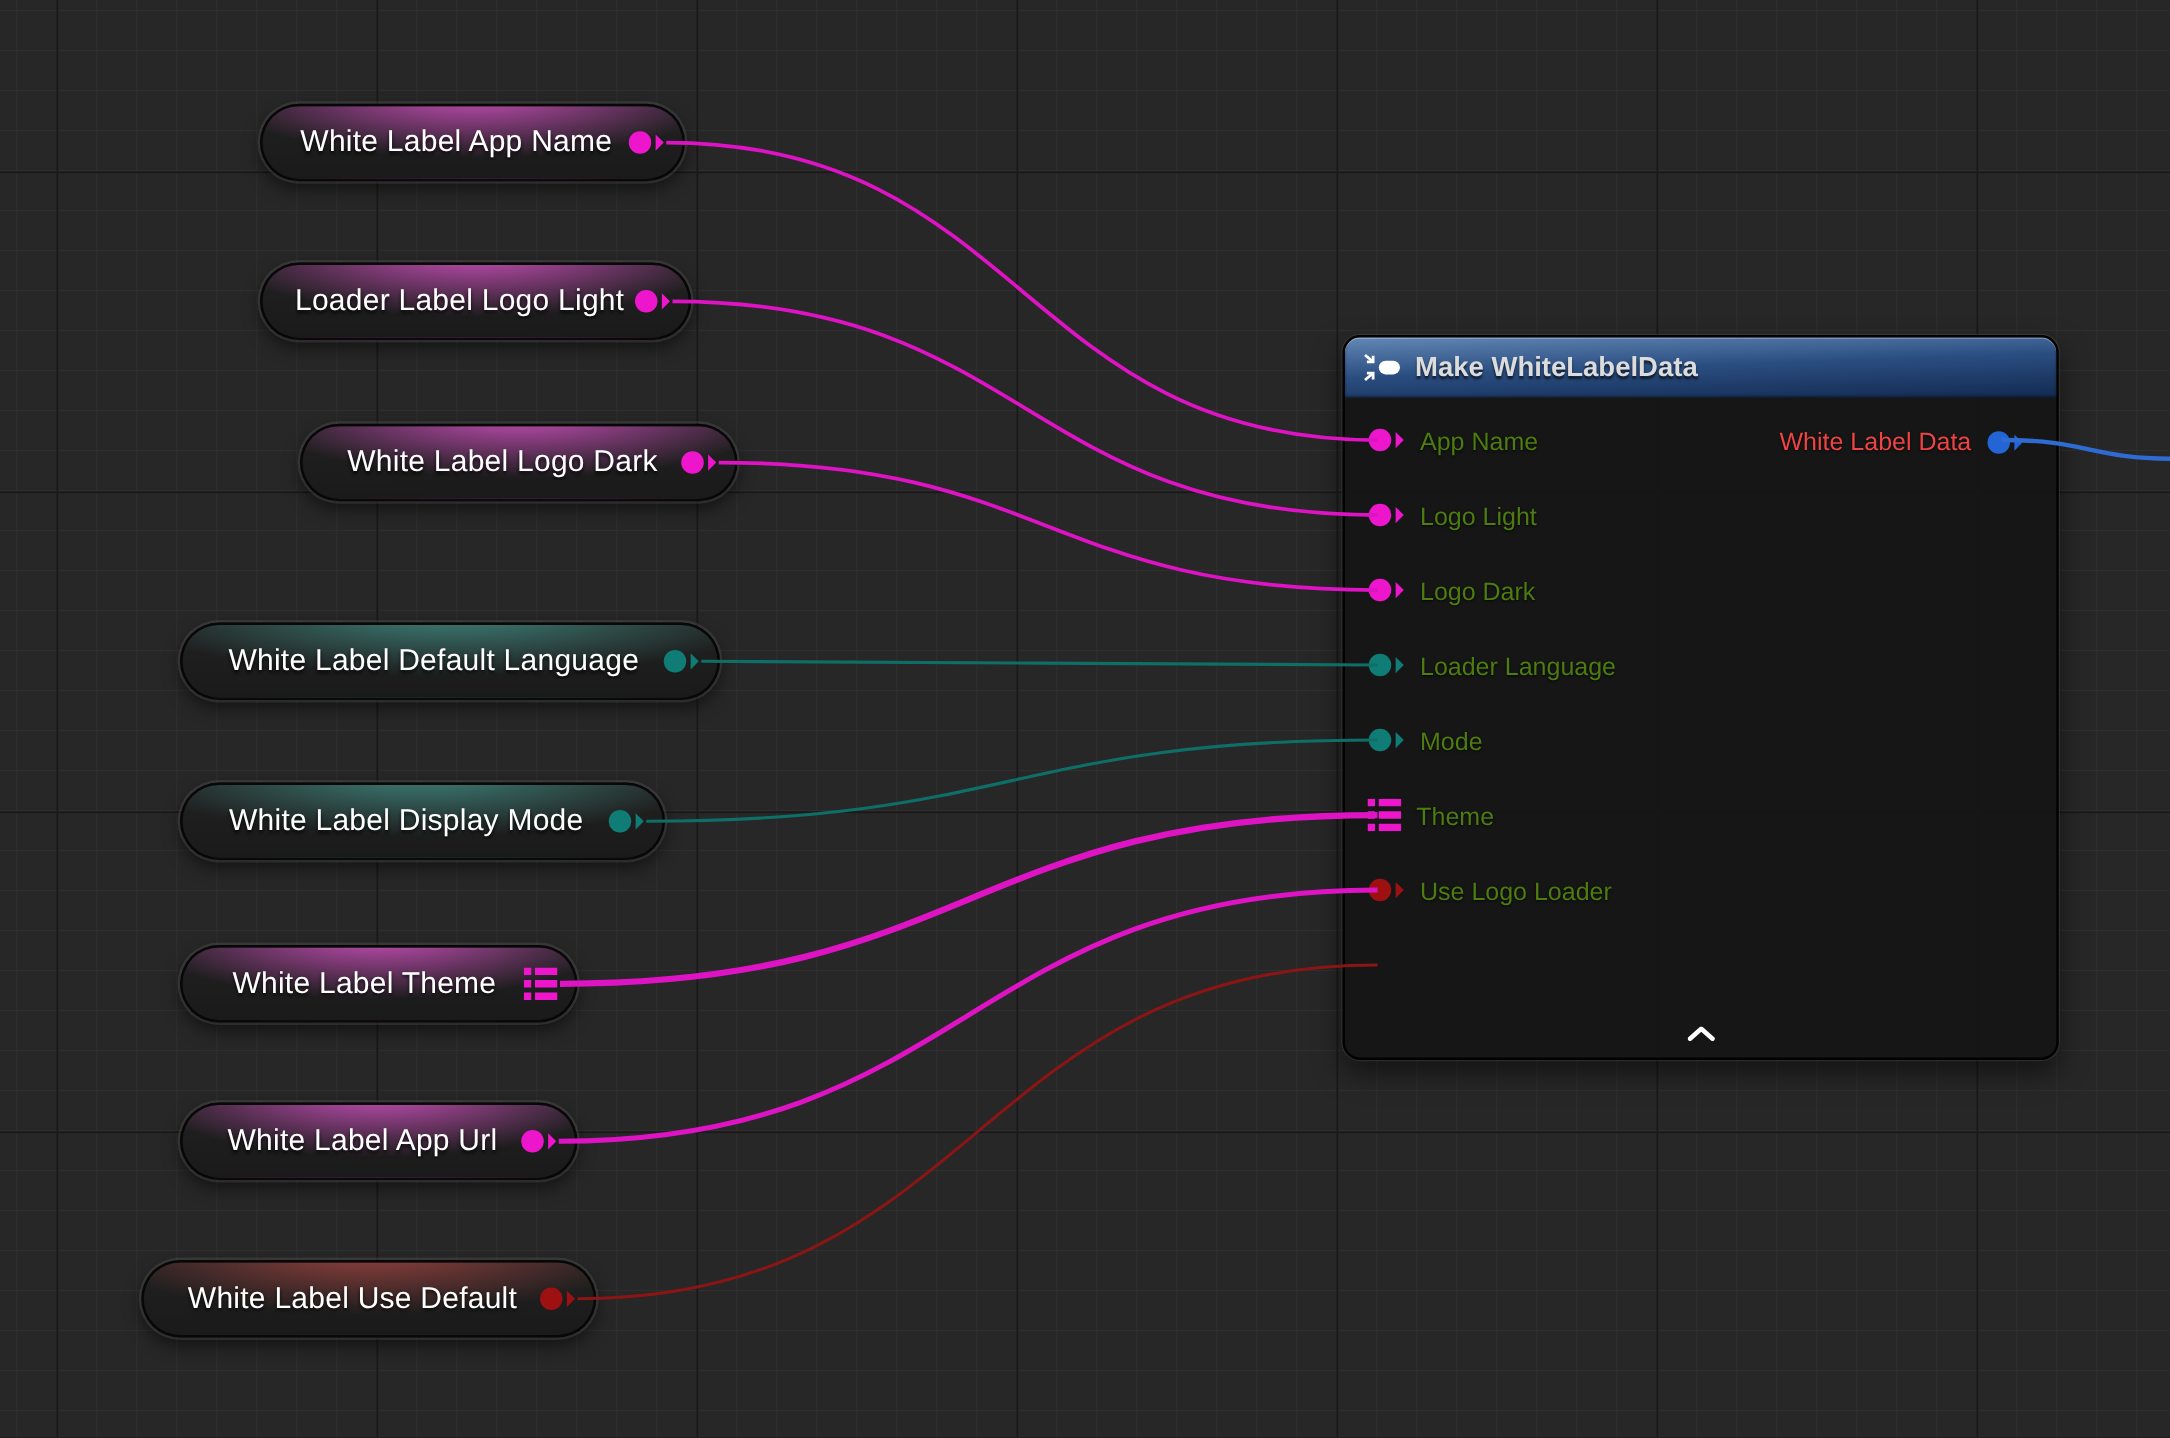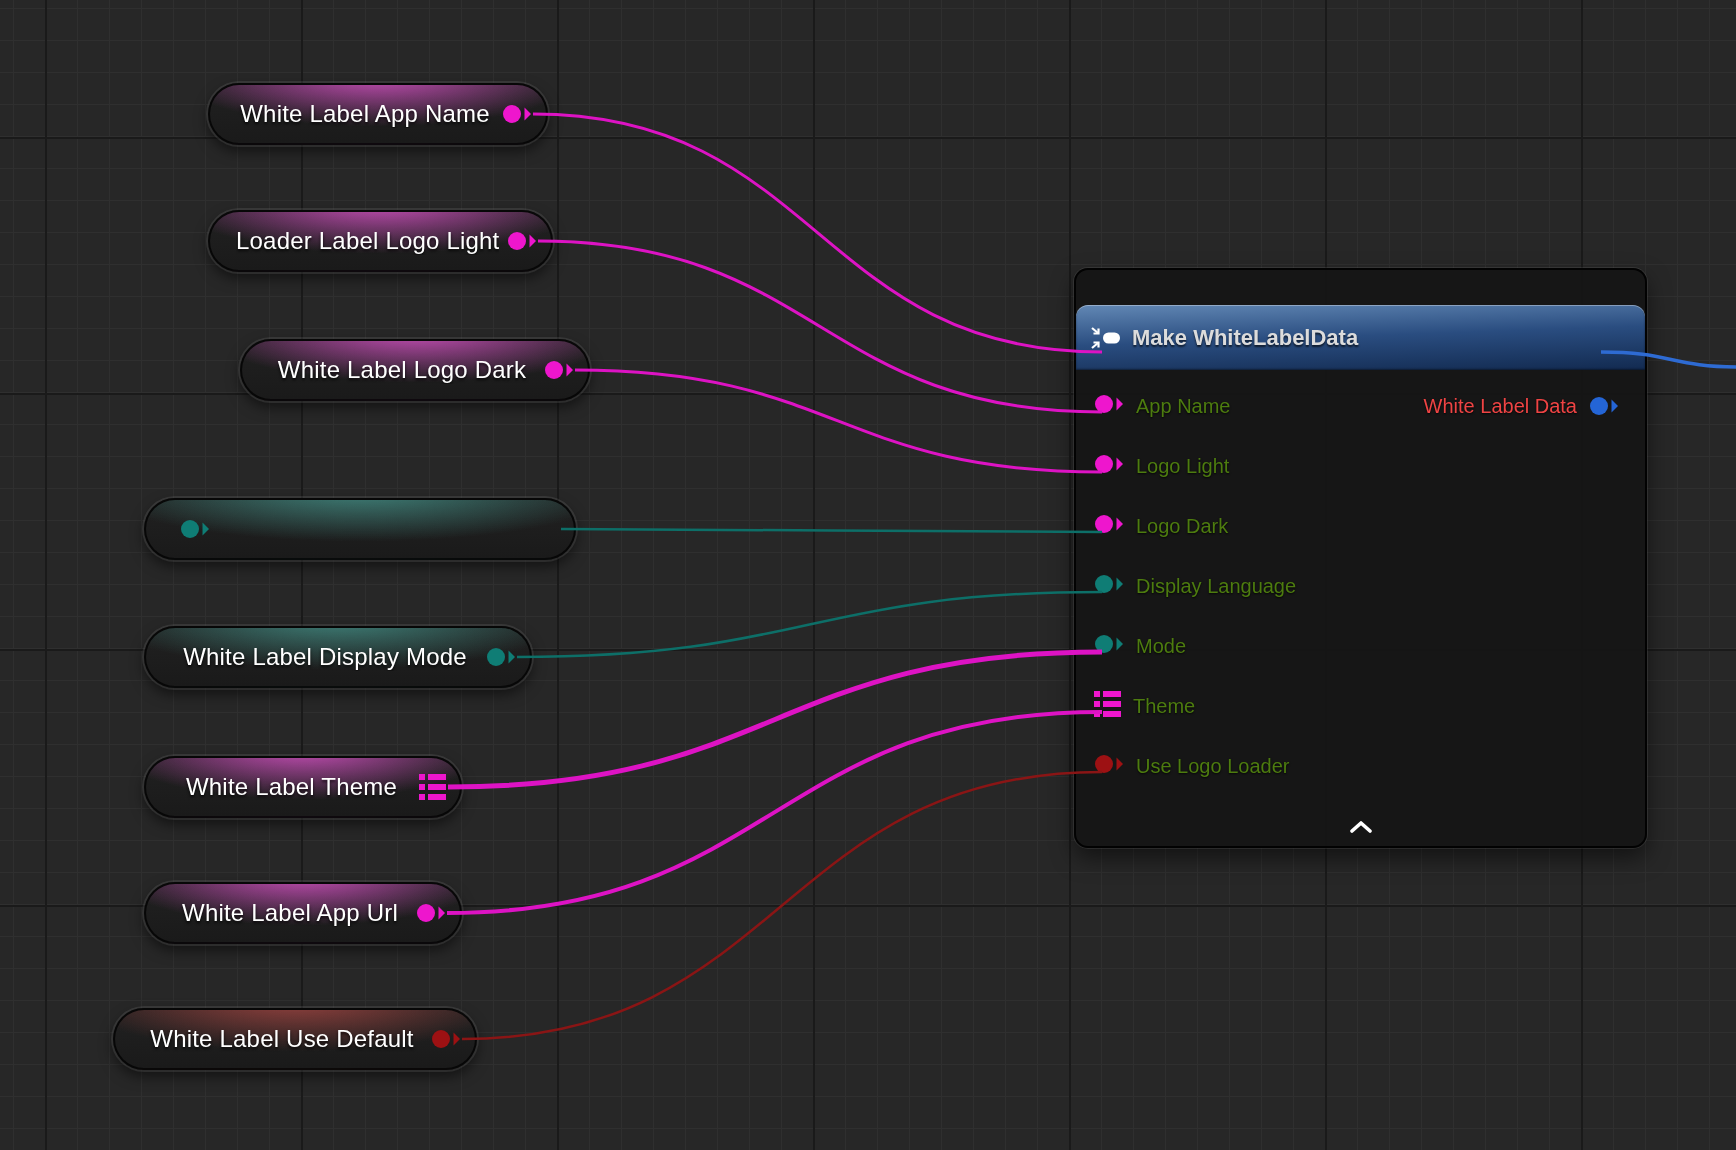--- a/index.html
+++ b/index.html
@@ -53,25 +53,24 @@
 
   
   .make-node {
     position:absolute; left:1074px; top:268px; width:573px; height:580px; z-index:2;
     border-radius:14px;
     border:2px solid rgba(0,0,0,0.9);
     background:rgba(21,21,21,0.94);
     box-shadow: 0 0 0 1px rgba(120,120,120,0.22), 0 10px 22px rgba(0,0,0,0.5);
   }
   .make-header {
-    height:65px; display:flex; align-items:center; gap:10px;
+    height:48px; display:flex; align-items:center; gap:10px;
     padding:0 14px; border-radius:12px 12px 0 0;
     background:linear-gradient(178deg, #6288b5 0%, var(--hdr, #2a4d80) 48%, #122a50 100%);
     box-shadow: inset 0 1px 0 rgba(255,255,255,0.35), inset 0 -1px 2px rgba(0,0,0,0.45);
-    margin-top: 35px;
   }
   .make-title {
     color:#dcdcdc; font-size:22px; font-weight:bold;
     text-shadow:0 2px 2px rgba(0,0,0,0.65); white-space:nowrap;
   }
   .pin-rows { padding-top:6px; }
   .pin-row { height:60px; display:flex; align-items:center; padding:0 26px 0 18px; }
   .pin-row .pin-icon { flex:0 0 auto; }
   .pin-label {
     margin-left:12px; color:#4d7c0f; font-size:20px;
@@ -149,20 +148,21 @@
     <span class="g-pin">
       <svg width="30" height="22" viewBox="0 0 30 22">
         <g fill="#ee16cd">
             <use href="#icon-pin-circle"></use>
           </g>
       </svg>
     </span>
   </div>
 
   <div class="g-node n4" style="--glow: #3f837b;">
+    <span class="g-label">White Label Default Language</span>
     <span class="g-pin">
       <svg width="30" height="22" viewBox="0 0 30 22">
         <g fill="#0f7d75">
             <use href="#icon-pin-circle"></use>
           </g>
       </svg>
     </span>
   </div>
 
   <div class="g-node n5" style="--glow: #3f837b;">
@@ -265,21 +265,21 @@
       </div>
 
       <div class="pin-row">
         <span class="pin-icon">
           <svg width="30" height="22" viewBox="0 0 30 22">
             <g fill="#0f7d75">
                 <use href="#icon-pin-circle"></use>
               </g>
           </svg>
         </span>
-        <span class="pin-label">Display Language</span>
+        <span class="pin-label">Loader Language</span>
       </div>
 
       <div class="pin-row">
         <span class="pin-icon">
           <svg width="30" height="22" viewBox="0 0 30 22">
             <g fill="#0f7d75">
                 <use href="#icon-pin-circle"></use>
               </g>
           </svg>
         </span>

